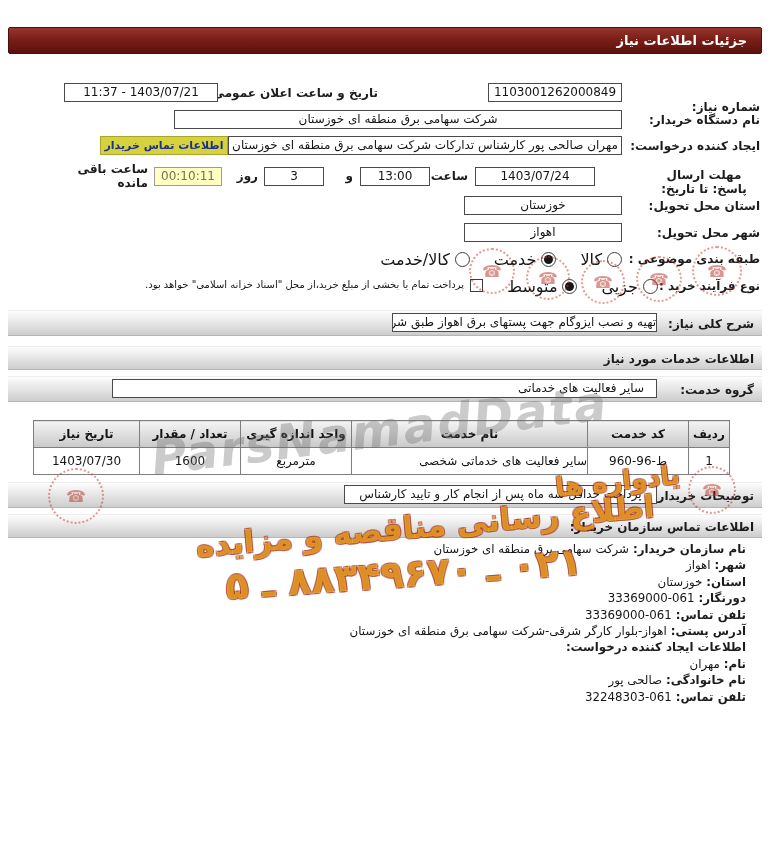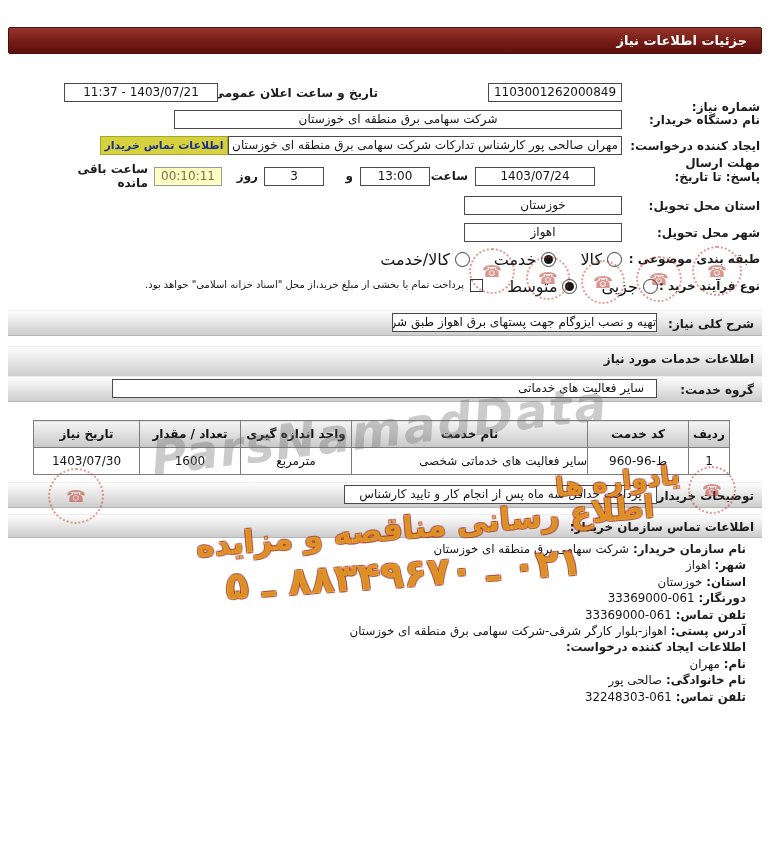--- a/index.html
+++ b/index.html
@@ -68,21 +68,21 @@
   <span class="abs lbl" style="top:86px;right:392px">تاریخ و ساعت اعلان عمومی:</span>
   <div class="vbox" style="top:83px;left:64px;width:154px" dir="ltr">11:37 - 1403/07/21</div>
 
   <span class="abs lbl" style="top:113px;right:10px">نام دستگاه خریدار:</span>
   <div class="vbox" style="top:110px;right:148px;width:448px">شرکت سهامی برق منطقه ای خوزستان</div>
 
   <span class="abs lbl" style="top:139px;right:10px">ایجاد کننده درخواست:</span>
   <div class="vbox" style="top:136px;right:148px;width:394px">مهران صالحی پور کارشناس تدارکات شرکت سهامی برق منطقه ای خوزستان</div>
   <div class="link-yellow" style="top:136px;left:100px;width:128px">اطلاعات تماس خریدار</div>
 
-  <span class="abs lbl" style="top:156px;right:10px;width:112px;line-height:14px;text-align:right">مهلت ارسال پاسخ: تا تاریخ:</span>
+  <span class="abs lbl" style="top:168px;right:10px;width:112px;line-height:14px;text-align:center">مهلت ارسال پاسخ: تا تاریخ:</span>
   <div class="vbox" style="top:167px;right:175px;width:120px">1403/07/24</div>
   <span class="abs lbl" style="top:169px;right:302px">ساعت</span>
   <div class="vbox" style="top:167px;right:340px;width:70px">13:00</div>
   <span class="abs lbl" style="top:169px;right:417px">و</span>
   <div class="vbox" style="top:167px;right:446px;width:60px">3</div>
   <span class="abs lbl" style="top:169px;right:512px">روز</span>
   <div class="vbox remain" style="top:167px;right:548px;width:68px">00:10:11</div>
   <span class="abs lbl" style="top:162px;right:622px;width:86px;line-height:14px;text-align:right">ساعت باقی مانده</span>
 
   <span class="abs lbl" style="top:199px;right:10px">استان محل تحویل:</span>
@@ -119,21 +119,21 @@
       </span>
     </div>
   <span class="checkbox" id="process-checkbox" style="top:279px;right:287px"></span>
   <span class="statement" style="top:279px;right:306px">پرداخت تمام یا بخشی از مبلغ خرید،از محل "اسناد خزانه اسلامی" خواهد بود.</span>
 
   <div class="bar" style="top:310px;height:26px">
     <span class="lbl">شرح کلی نیاز:</span>
   </div>
   <div class="vbox" style="top:313px;right:113px;width:265px">تهیه و نصب ایزوگام جهت پستهای برق اهواز طبق شرح پیوست</div>
 
-  <div class="bar h24" style="top:346px;height:32px">
+  <div class="bar h24" style="top:346px;height:24px">
     <span class="lbl">اطلاعات خدمات مورد نیاز</span>
   </div>
 
   <div class="bar" style="top:376px;height:26px">
     <span class="lbl">گروه خدمت:</span>
   </div>
   <div class="vbox" style="top:379px;right:113px;width:545px;text-align:right;padding-right:12px">سایر فعالیت های خدماتی</div>
 
   <table class="svc">
     <thead>

